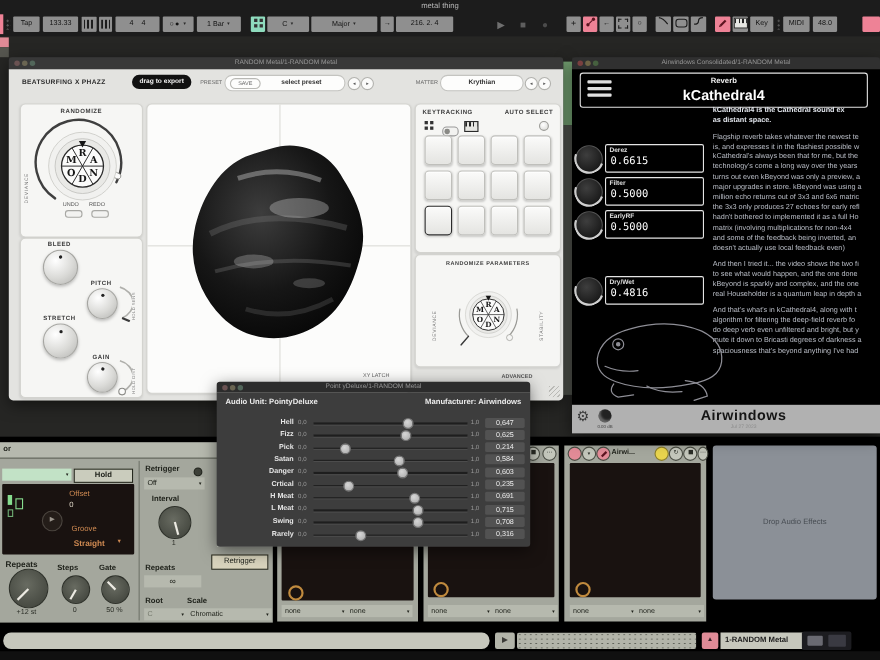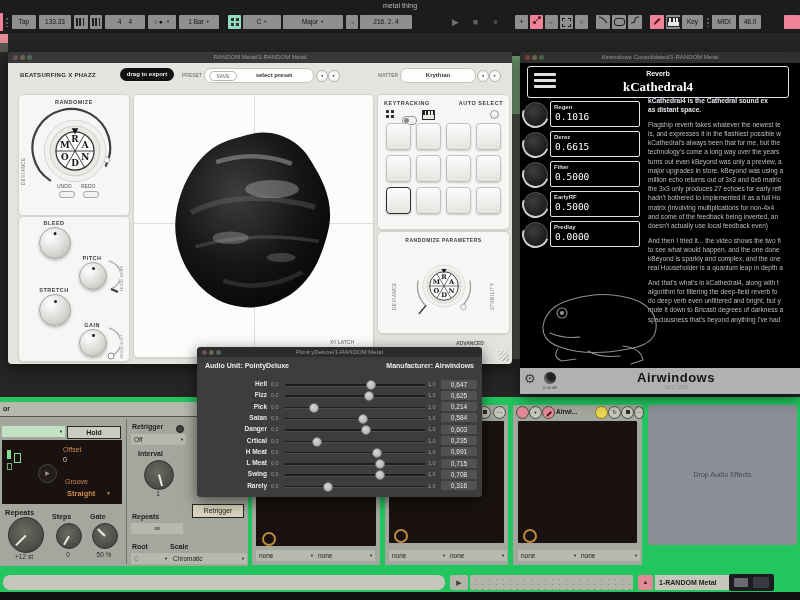--- a/index.html
+++ b/index.html
@@ -68,21 +68,21 @@
   
   .pd-body{position:absolute;left:0;top:10px;width:285px;height:140px;background:#3d3d3d;border-radius:0 0 3px 3px;}
   .pd-row{position:absolute;left:0;width:285px;height:11px;}
   .pd-label{position:absolute;left:0;top:1px;width:70px;text-align:right;font-size:6.5px;font-weight:bold;color:#e6e6e6;}
   .pd-min,.pd-max{position:absolute;top:2px;font-size:5.5px;color:#9b9b9b;}
   .pd-track{position:absolute;left:88px;top:5px;width:140px;height:1.5px;background:#1e1e1e;box-shadow:0 1px 0 rgba(255,255,255,.08);}
   .pd-handle{position:absolute;top:1px;width:8px;height:8px;border-radius:50%;background:radial-gradient(circle at 40% 35%,#d6d6d6,#a8a8a8);border:1px solid #767676;}
   .pd-val{position:absolute;left:244px;top:0.5px;width:36px;height:9px;background:#525252;border-radius:1.5px;
     font-size:6.5px;line-height:9px;text-align:center;color:#ebebeb;}
   
-  #bottom{position:absolute;left:0;top:397px;width:800px;height:203px;background:#22c55e;z-index:1;}
+  #bottom{position:absolute;left:0;top:397px;width:800px;height:203px;background:#000000;z-index:1;}
   .devbg{background:#a4a79d;}
   .dlabel{font-size:7px;font-weight:bold;color:#20231c;}
   .dvalue{font-size:6.5px;color:#2d3029;}
   .dd{position:absolute;background:#b6b9ae;color:#20231c;font-size:6.5px;line-height:11px;padding-left:3px;
     white-space:nowrap;overflow:hidden;}
   .dd::after{content:"▼";position:absolute;right:2px;top:0;font-size:4px;color:#20231c;}
   .dknob{position:absolute;border-radius:50%;background:radial-gradient(circle at 45% 40%,#686b61,#474a42 75%);border:1px solid #2e312a;}
   .dknob .ptr{position:absolute;left:50%;top:8%;width:2px;height:42%;margin-left:-1px;background:#eceae2;transform-origin:50% 100%;}
   .screen{position:absolute;background:#191210;border-radius:1px;}
   .ring{position:absolute;width:10px;height:10px;border-radius:50%;border:2px solid #c08a3e;}
@@ -258,30 +258,23 @@
       <span class="tt">Airwindows Consolidated/1-RANDOM Metal</span>
     </div>
     <div class="aw-body">
       <div class="a" style="left:7px;top:3px;width:260px;height:30px;border:1.5px solid #e4e4e4;border-radius:3px;background:#000;">
         <div class="a" style="left:6px;top:6px;width:22px;">
           <div style="height:3px;background:#e0e0e0;border-radius:1px;margin-bottom:3px;"></div>
           <div style="height:3px;background:#e0e0e0;border-radius:1px;margin-bottom:3px;"></div>
           <div style="height:3px;background:#e0e0e0;border-radius:1px;"></div>
         </div>
         <div class="a" style="left:0;top:3px;width:100%;text-align:center;font-size:7px;font-weight:bold;color:#f0f0f0;">Reverb</div>
-        <div class="a" style="left:0;top:12px;width:100%;text-align:center;font-size:13px;font-weight:bold;color:#ffffff;font-family:Liberation Serif, serif;">kCathedral4</div>
+        <div class="a" style="left:0;top:12px;width:100%;text-align:center;font-size:13px;font-weight:bold;color:#ffffff;">kCathedral4</div>
       </div>
       <div class="a" style="left:0;top:37px;width:130px;height:190px;">
-          <div class="kc-row" style="top: 0px;">
-            <div class="kc-knob"></div>
-            <div class="kc-box">
-              <div class="kc-name">Regen</div>
-              <div class="kc-value">0.1016</div>
-            </div>
-          </div>
           <div class="kc-row" style="top: 30px;">
             <div class="kc-knob"></div>
             <div class="kc-box">
               <div class="kc-name">Derez</div>
               <div class="kc-value">0.6615</div>
             </div>
           </div>
           <div class="kc-row" style="top: 60px;">
             <div class="kc-knob"></div>
             <div class="kc-box">
@@ -289,25 +282,25 @@
               <div class="kc-value">0.5000</div>
             </div>
           </div>
           <div class="kc-row" style="top: 90px;">
             <div class="kc-knob"></div>
             <div class="kc-box">
               <div class="kc-name">EarlyRF</div>
               <div class="kc-value">0.5000</div>
             </div>
           </div>
-          <div class="kc-row" style="top: 120px;">
+          <div class="kc-row" style="top: 150px;">
             <div class="kc-knob"></div>
             <div class="kc-box">
-              <div class="kc-name">Predlay</div>
-              <div class="kc-value">0.0000</div>
+              <div class="kc-name">Dry/Wet</div>
+              <div class="kc-value">0.4816</div>
             </div>
           </div>
         </div>
       <div class="a" style="left:128px;top:34px;width:150px;height:232px;overflow:hidden;">
           <div class="kc-line b">kCathedral4 is the Cathedral sound ex</div>
           <div class="kc-line b">as distant space.</div>
           <div class="kc-gap"></div>
           <div class="kc-line">Flagship reverb takes whatever the newest te</div>
           <div class="kc-line">is, and expresses it in the flashiest possible w</div>
           <div class="kc-line">kCathedral's always been that for me, but the</div>

